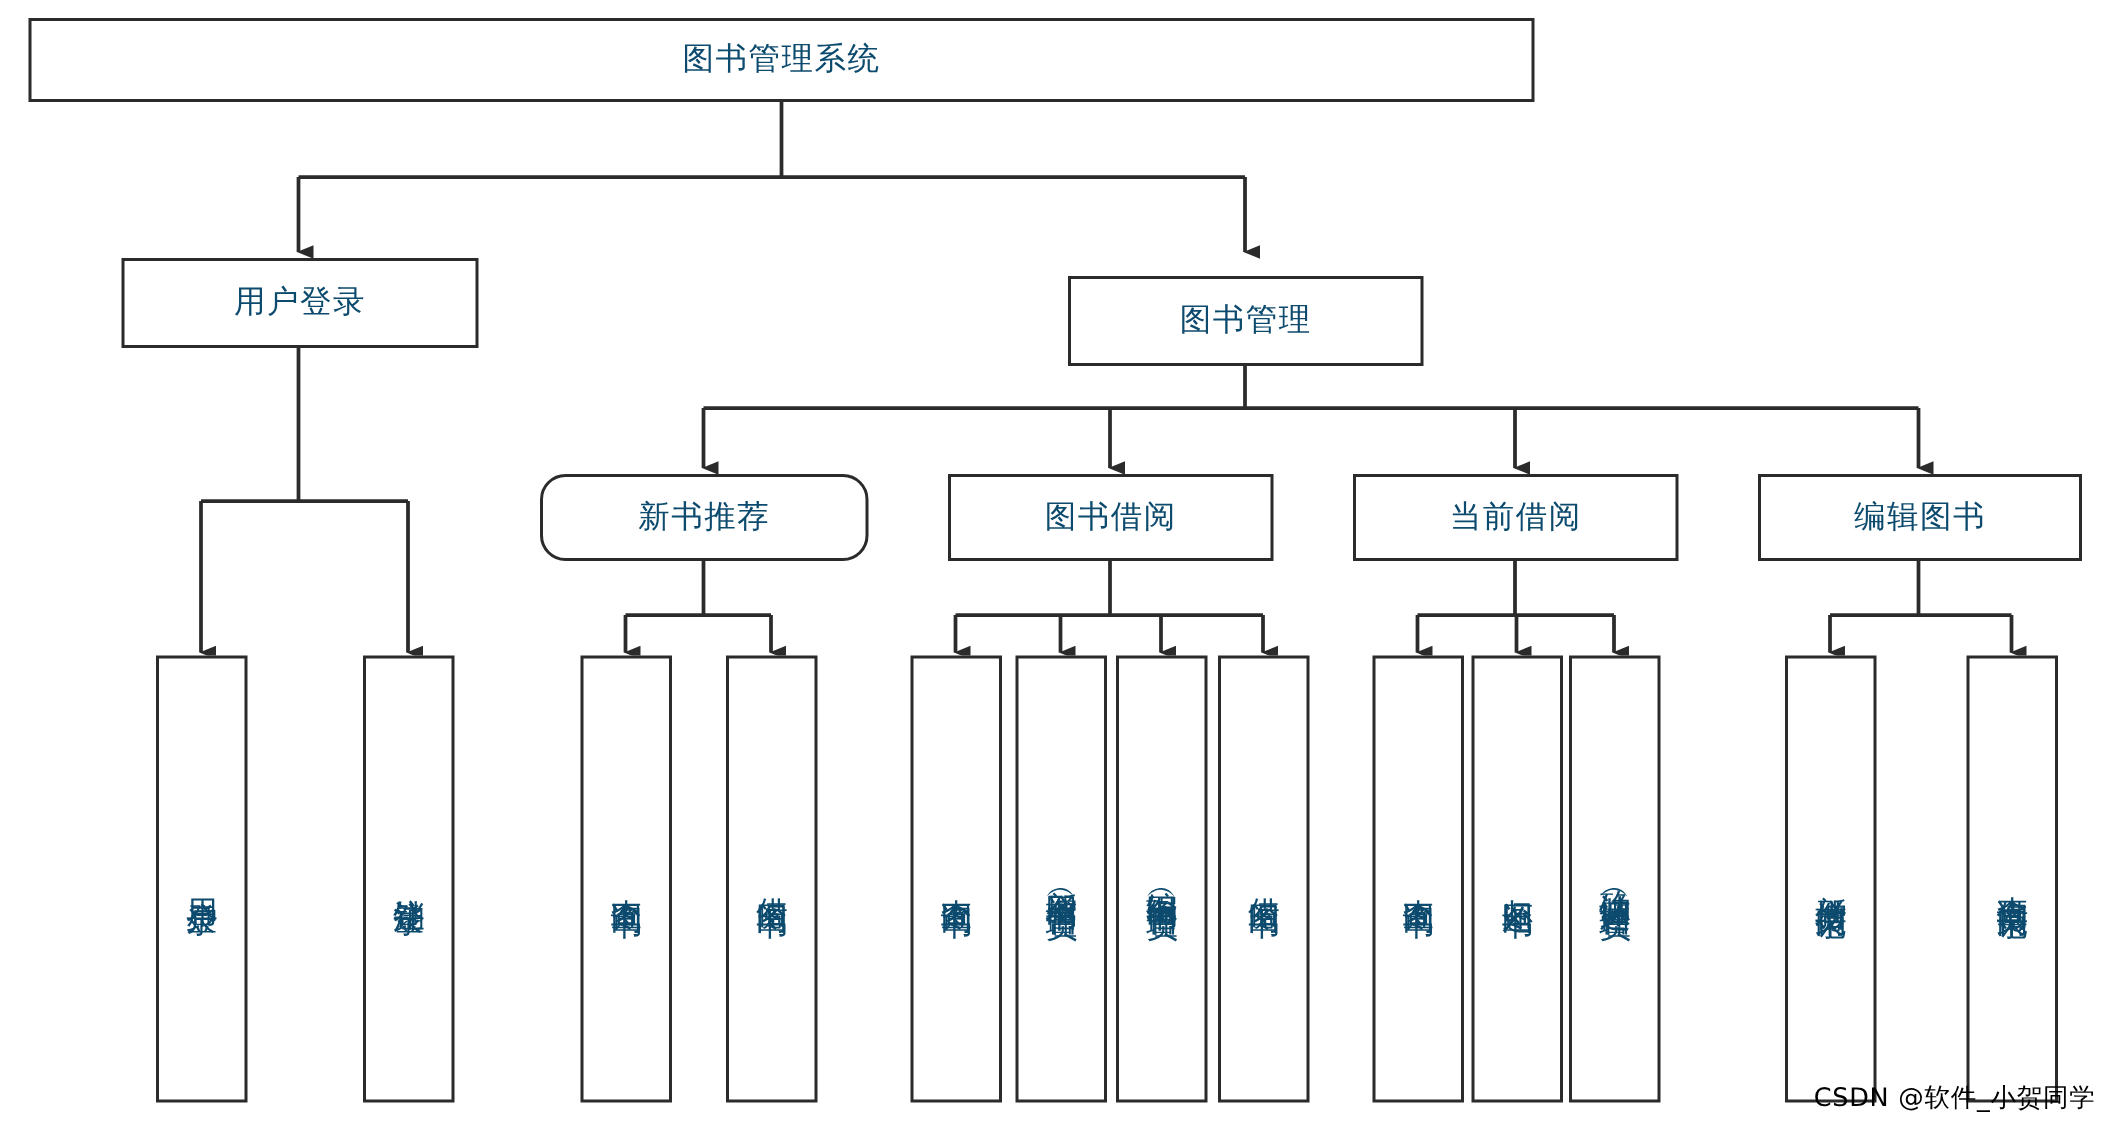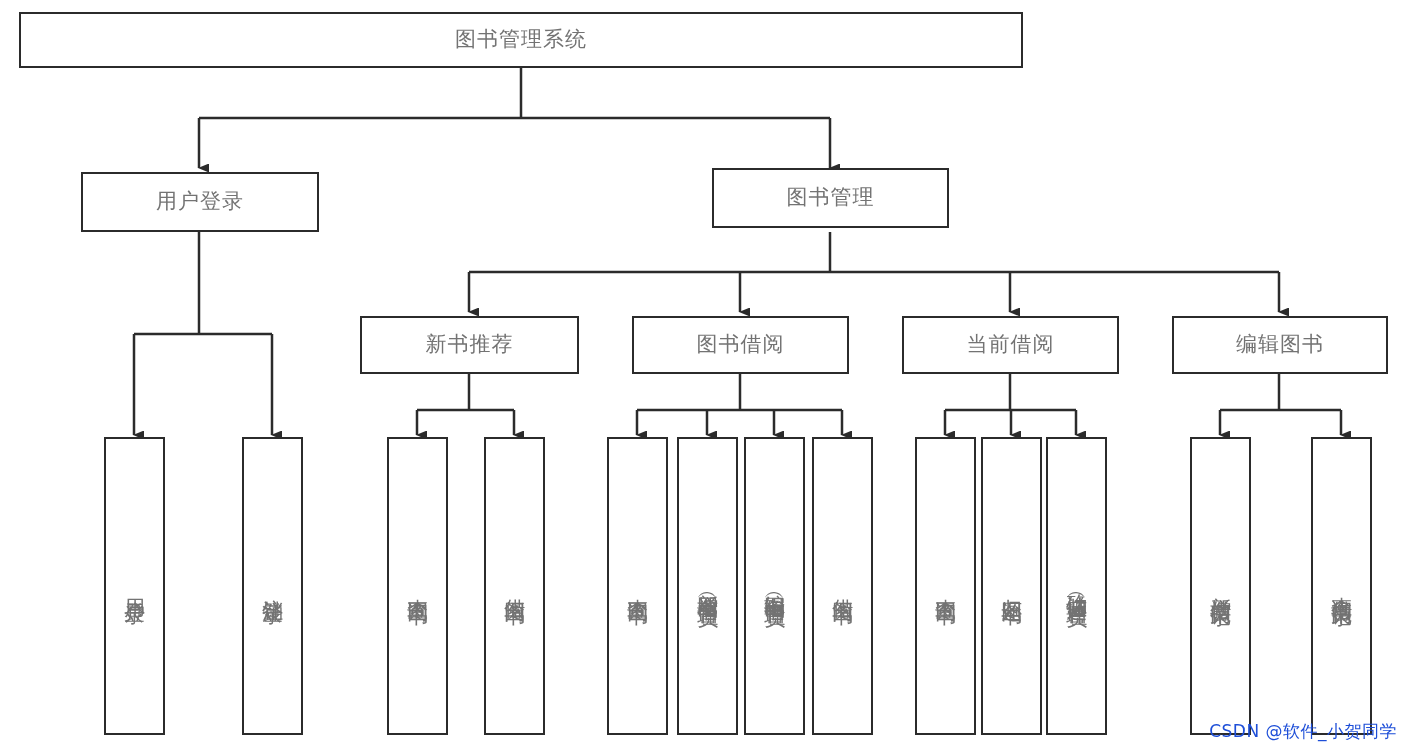--- a/index.html
+++ b/index.html
@@ -28,21 +28,21 @@
     display: block;
   }
   .node-box {
     position: absolute;
     box-sizing: border-box;
     border: 2.5px solid #2b2b2b;
     background: #ffffff;
     display: flex;
     align-items: center;
     justify-content: center;
-    color: #737373;
+    color: #0c4a6e;
   }
   .node-box.horizontal {
     font-size: 21px;
     letter-spacing: 1px;
     line-height: 1.2;
   }
   .node-box.vertical {
     writing-mode: vertical-rl;
     text-orientation: upright;
     font-size: 21px;
@@ -54,21 +54,21 @@
     writing-mode: vertical-rl;
     text-orientation: upright;
     white-space: nowrap;
     display: block;
   }
   .watermark {
     position: absolute;
     right: 8px;
     bottom: 4px;
     font-size: 17px;
-    color: #1d4ed8;
+    color: #000000;
     letter-spacing: 0.5px;
     white-space: nowrap;
     pointer-events: none;
     margin-top: 26px;
   }
 </style>
 </head>
 <body>
 
 <div id="diagram-root">
@@ -116,25 +116,25 @@
       </g>
   </svg>
 
   <div class="node-box horizontal" style="left:19px; top:12px; width:1004px; height:56px;">
     <span>图书管理系统</span>
   </div>
 
   <div class="node-box horizontal" style="left:81px; top:172px; width:238px; height:60px;">
     <span>用户登录</span>
   </div>
-  <div class="node-box horizontal" style="left:712px; top:168px; width:237px; height:60px;">
+  <div class="node-box horizontal" style="left:712px; top:184px; width:237px; height:60px;">
     <span>图书管理</span>
   </div>
 
-  <div class="node-box horizontal" style="left:360px; top:316px; width:219px; height:58px;">
+  <div class="node-box horizontal" style="left:360px; top:316px; width:219px; height:58px;border-radius:17px;">
     <span>新书推荐</span>
   </div>
   <div class="node-box horizontal" style="left:902px; top:316px; width:217px; height:58px;">
     <span>当前借阅</span>
   </div>
   <div class="node-box horizontal" style="left:632px; top:316px; width:217px; height:58px;">
     <span>图书借阅</span>
   </div>
   <div class="node-box horizontal" style="left:1172px; top:316px; width:216px; height:58px;">
     <span>编辑图书</span>

